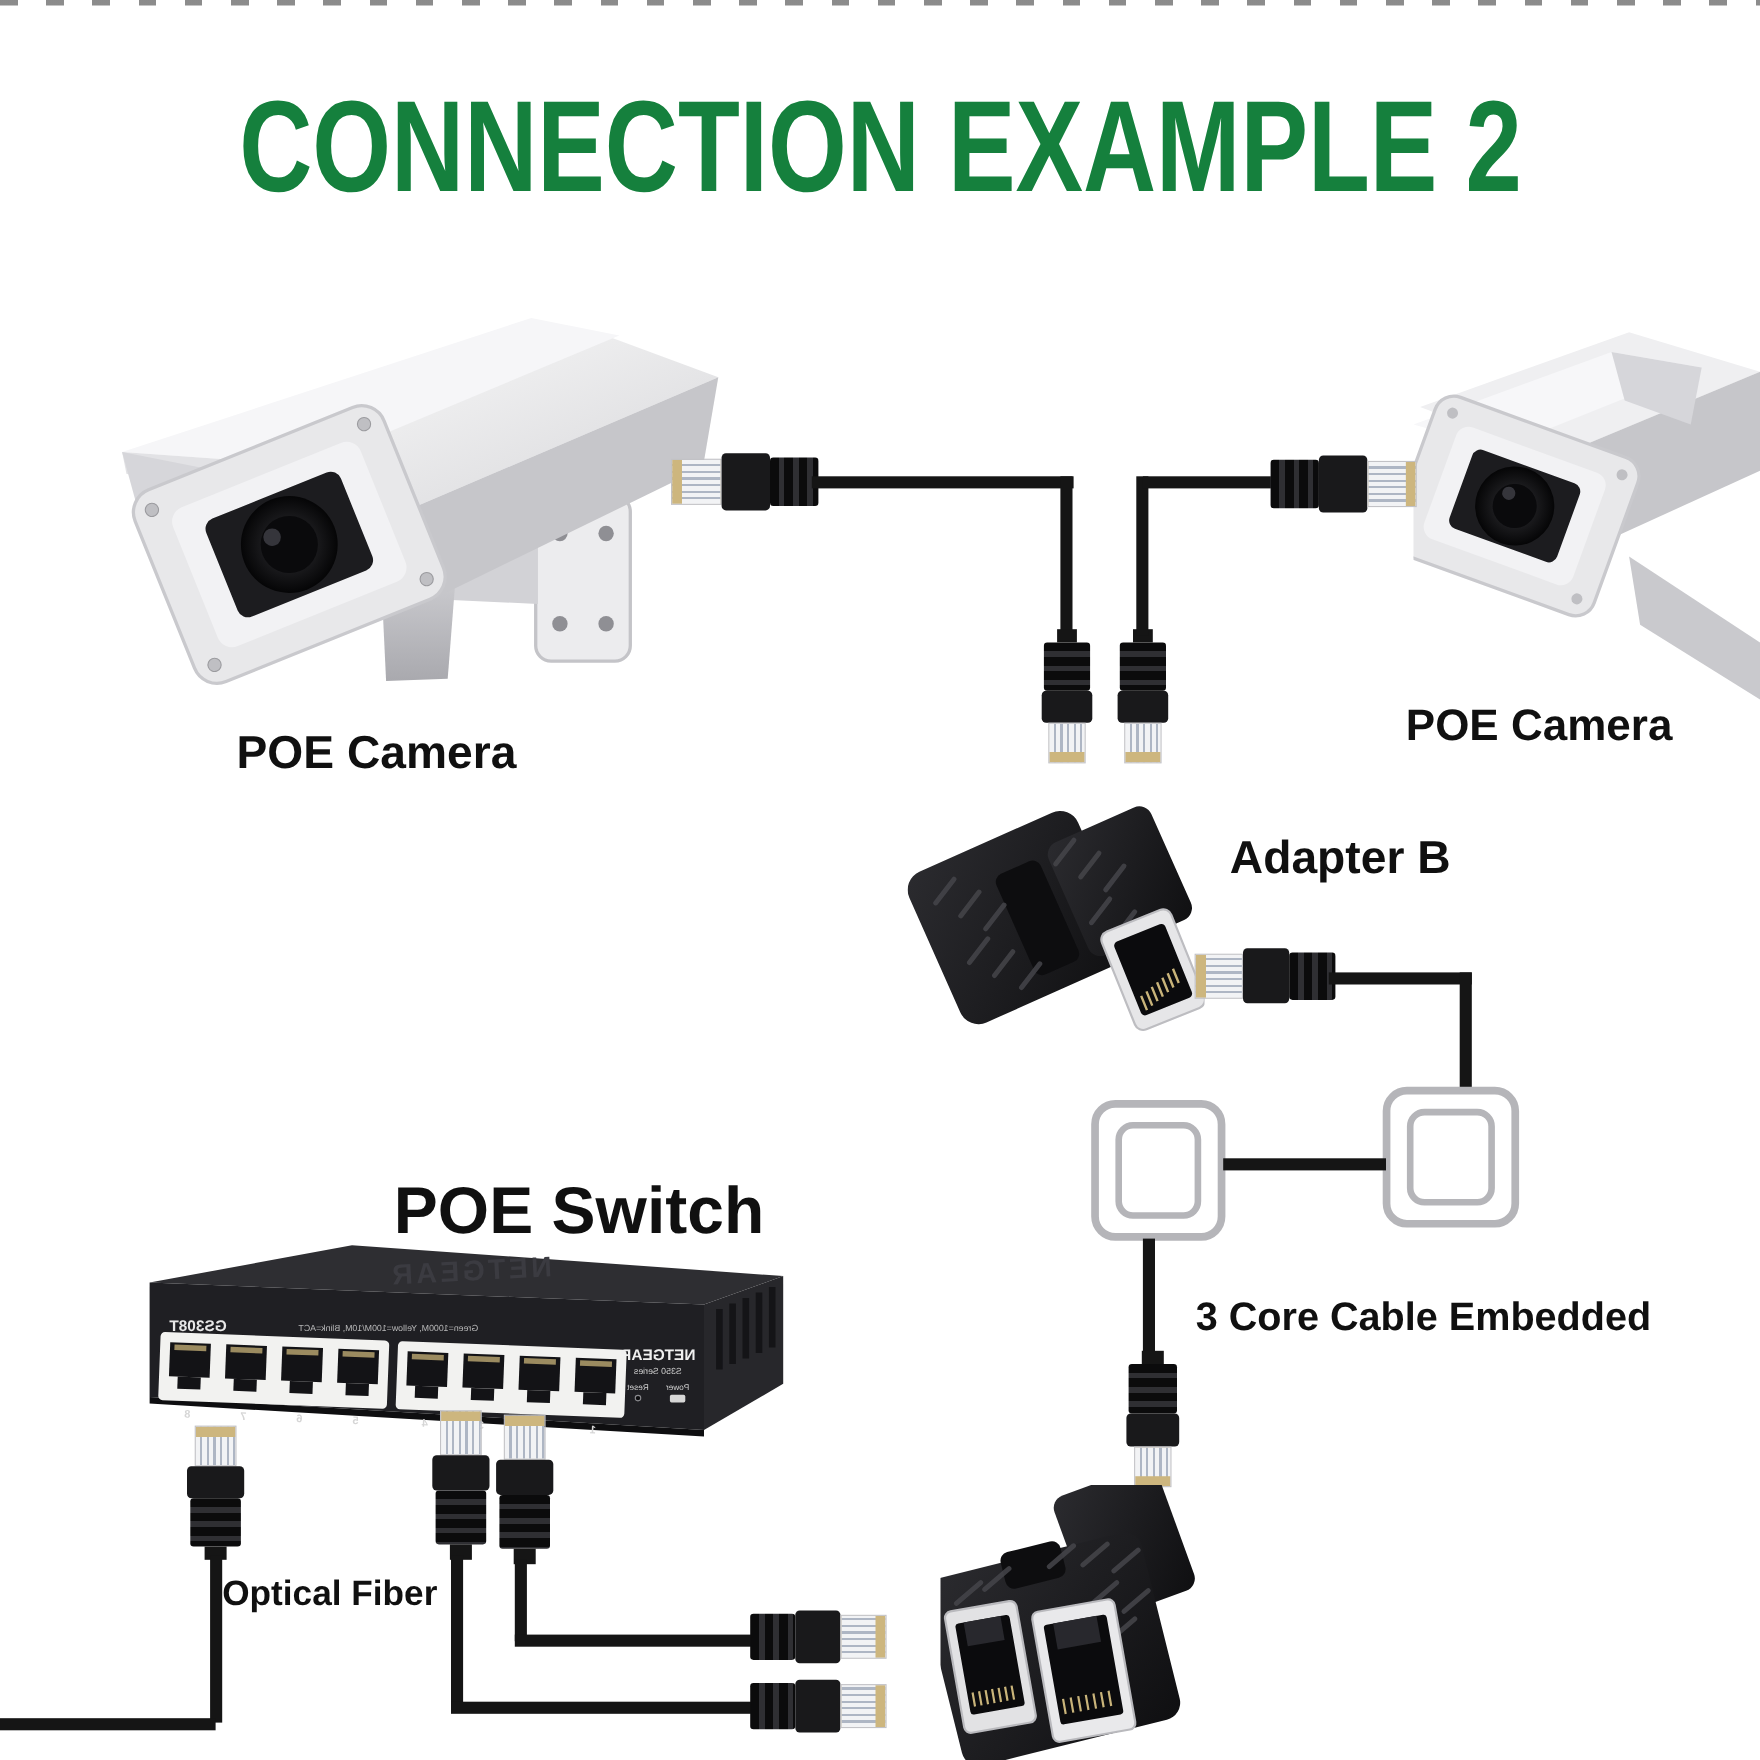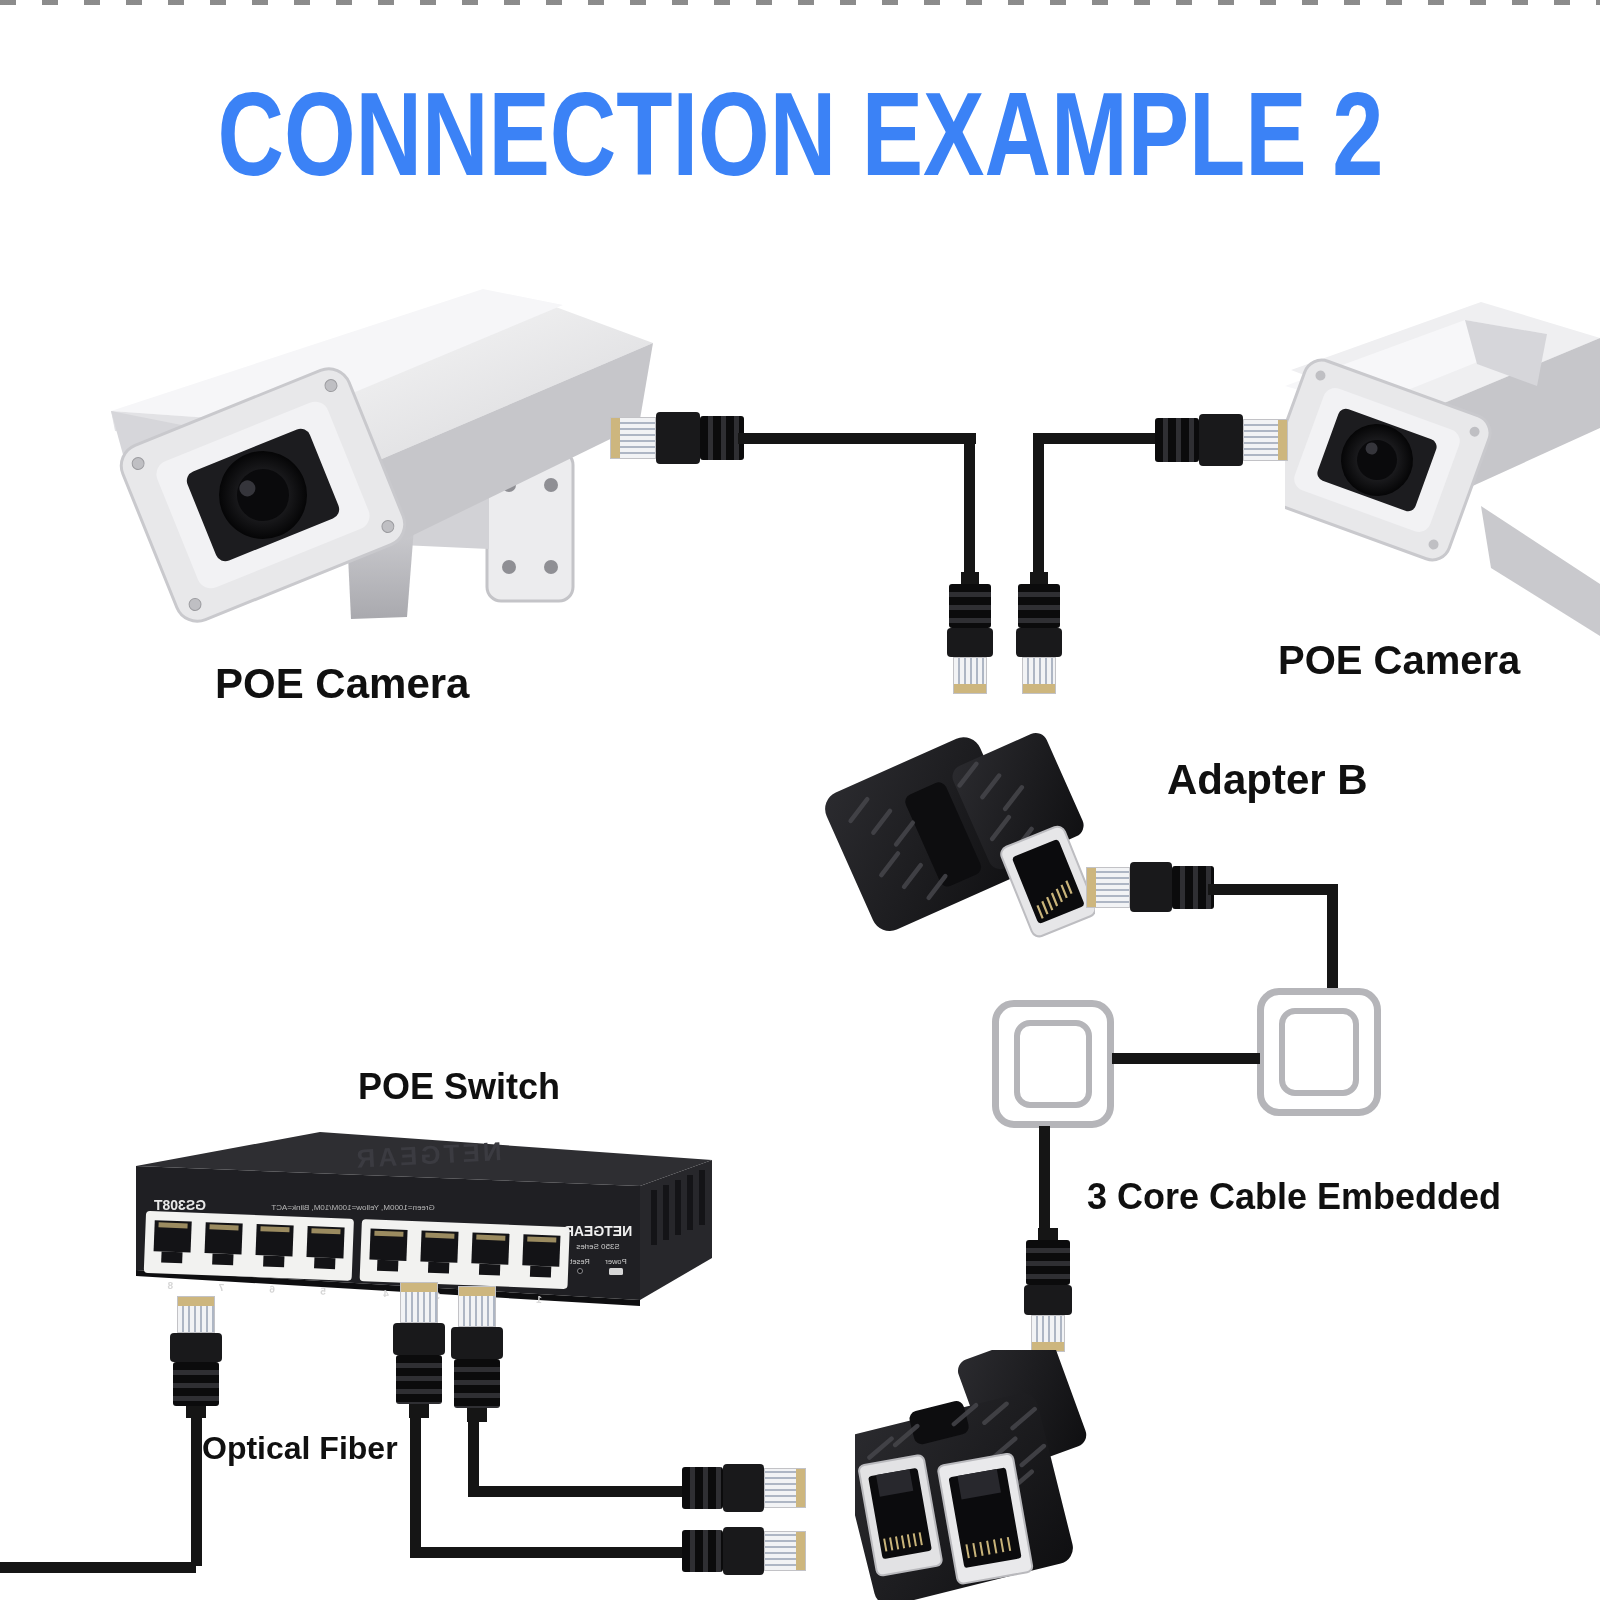--- a/index.html
+++ b/index.html
@@ -1,21 +1,21 @@
 <!DOCTYPE html>
 <html><head>
 <meta charset="utf-8">
 <style>
   html,body{margin:0;padding:0;background:#ffffff;}
   .stage{position:relative;width:1600px;height:1600px;background:#ffffff;overflow:hidden;
          font-family:"Liberation Sans",sans-serif;}
   .topdash{position:absolute;top:0;left:0;right:0;height:5px;
            background:repeating-linear-gradient(90deg,rgba(45,45,45,.55) 0 16px,transparent 16px 42px);}
   .title{position:absolute;top:66px;left:0;width:100%;text-align:center;
-         font-size:118px;font-weight:bold;color:#3b82f6;letter-spacing:0;}
+         font-size:118px;font-weight:bold;color:#15803d;letter-spacing:0;}
   .title span{display:inline-block;transform:scaleX(.78);transform-origin:center;white-space:nowrap;}
   .lbl{position:absolute;font-weight:bold;color:#101010;white-space:nowrap;}
   .cable{position:absolute;background:#151515;}
   
   .plug{position:absolute;display:flex;}
   .plug .tip{background:repeating-linear-gradient(90deg,#f2f3f5 0 4px,#aeb6c4 4px 6px);
              border:1px solid #c2c2c6;box-sizing:border-box;}
   .plug .collar{background:#19191b;border-radius:4px;}
   .plug .ribs{background:repeating-linear-gradient(90deg,#0b0b0c 0 8px,#2f2f33 8px 13px);border-radius:3px;}
   .plug.up{flex-direction:column;align-items:center;}
@@ -180,21 +180,21 @@
       </g>
     </g>
     <g transform="rotate(-22 225 190)">
       <rect x="190" y="140" width="68" height="96" rx="8" fill="#e6e6e8" stroke="#bdbdc1" stroke-width="2"></rect>
       <rect x="199" y="152" width="50" height="72" rx="4" fill="#0b0b0d"></rect>
       <g stroke="#c9b47a" stroke-width="2.2">
         <path d="M205,206 v14 M211,204 v14 M217,202 v14 M223,200 v14 M229,198 v14 M235,196 v14 M241,194 v14"></path>
       </g>
     </g>
   </svg>
-  <div class="lbl" style="left:1167px;top:756px;font-size:42px">Adapter B</div>
+  <div class="lbl" style="left:1118px;top:756px;font-size:42px">Adapter B</div>
 
   <div class="plug left" style="left:1086px;top:862px;width:128px;height:50px">
     <div class="tip"></div>
       <div class="collar"></div>
       <div class="ribs"></div>
   </div>
   <div class="cable" style="left:1208px;top:884px;width:130px;height:11px"></div>
   <div class="cable" style="left:1327px;top:884px;width:11px;height:112px"></div>
 
   <div class="plate" style="left:1257px;top:988px;width:110px;height:114px">
@@ -242,21 +242,21 @@
       </g>
       <rect x="92" y="114" width="76" height="120" rx="6" fill="#e9e9eb" stroke="#b9b9bd" stroke-width="2"></rect>
       <rect x="101" y="127" width="58" height="92" rx="3" fill="#0b0b0d"></rect>
       <rect x="110" y="127" width="40" height="24" fill="#28282d"></rect>
       <g stroke="#c9b47a" stroke-width="2">
         <path d="M107,196 v14 M114,196 v14 M121,196 v14 M128,196 v14 M135,196 v14 M142,196 v14 M149,196 v14"></path>
       </g>
     </g>
   </svg>
 
-  <div class="lbl" style="left:358px;top:1066px;font-size:36px">POE Switch</div>
+  <div class="lbl" style="left:358px;top:1066px;font-size:60px">POE Switch</div>
   <svg style="left:128px;top:1128px" width="590" height="185" viewBox="0 0 590 185">
     <defs>
       <g id="swport">
         <rect x="5" y="6" width="37" height="31" fill="#131316"></rect>
         <rect x="13" y="37" width="21" height="11" fill="#131316"></rect>
         <rect x="9" y="8" width="29" height="5" fill="#c9b47a" opacity="0.75"></rect>
       </g>
     </defs>
     <polygon points="8,38 192,4 584,32 512,58" fill="#2e2e32"></polygon>
     <polygon points="512,58 584,32 584,130 512,172" fill="#27272b"></polygon>

